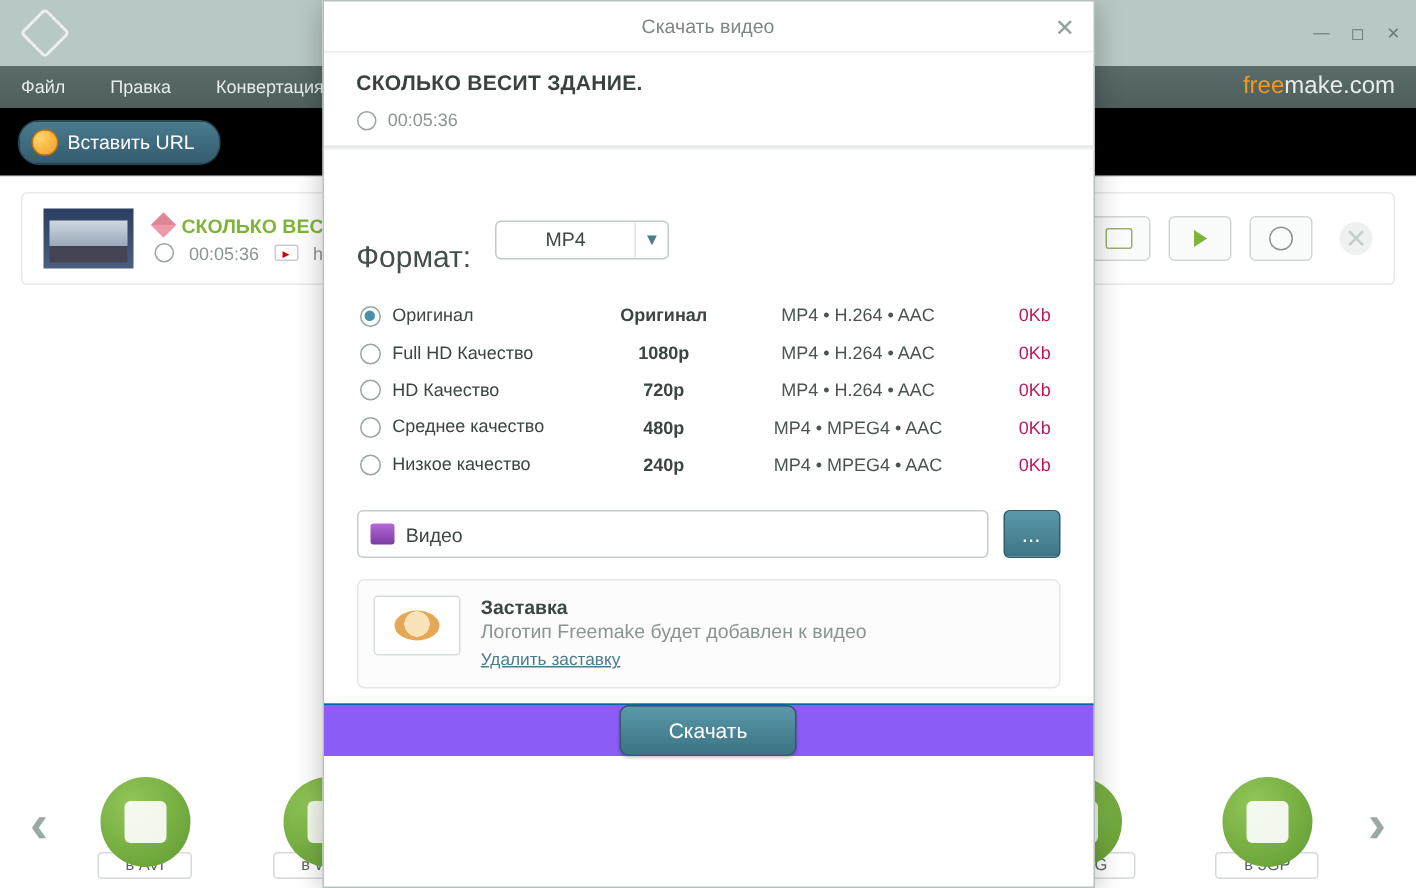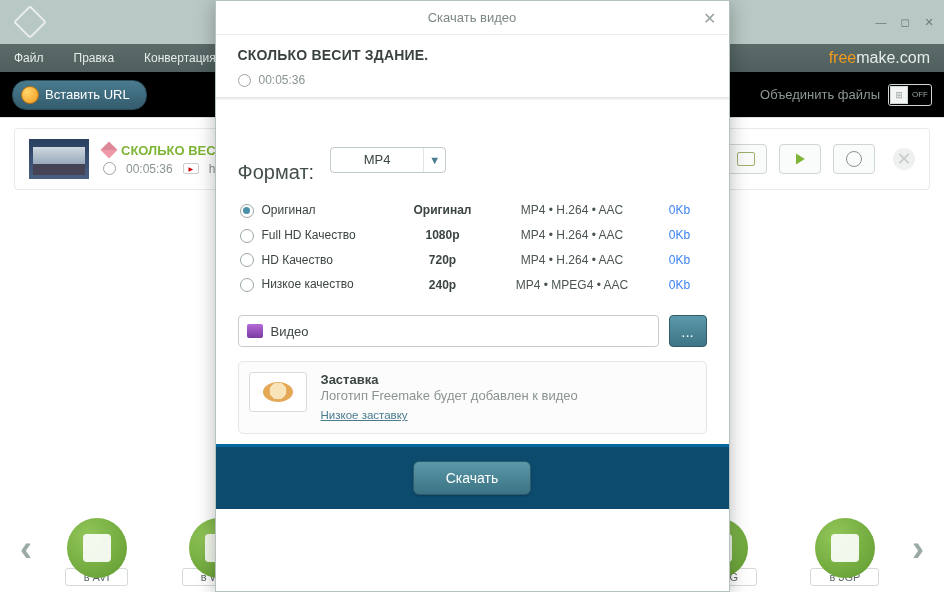--- a/index.html
+++ b/index.html
@@ -50,36 +50,36 @@
 .dlg-body{padding:14px 22px 10px;}
 .fmt-row{display:flex;align-items:center;gap:16px;margin-bottom:14px;}
 .fmt-row label{font-size:20px;color:#444f4c;margin-top:47px;}
 .select{width:116px;height:26px;border:1px solid #c1cbc8;border-radius:4px;display:flex;align-items:center;cursor:pointer;margin-top:21px;}
 .select span:first-child{flex:1;text-align:center;font-size:13px;color:#3c4643;}
 .select .chev{width:22px;height:100%;display:flex;align-items:center;justify-content:center;color:#4a7b8f;font-size:11px;border-left:1px solid #e0e6e3;}
 table.q{width:100%;border-collapse:collapse;font-size:12px;}
 table.q td{padding:5px 2px;color:#3b4542;}
 table.q td.res{font-weight:bold;text-align:center;}
 table.q td.codec{color:#4a5451;text-align:center;margin-left:36px;}
-table.q td.size{text-align:center;color:#3b82f6;padding-right:6px;}
+table.q td.size{text-align:right;color:#be185d;padding-right:6px;}
 .radio{width:14px;height:14px;border:1.5px solid #9aa6a3;border-radius:50%;display:inline-flex;align-items:center;justify-content:center;vertical-align:middle;margin-right:8px;cursor:pointer;}
 .radio.on::after{content:"";width:7px;height:7px;border-radius:50%;background:#4a90a8;}
 .save-section{margin-top:18px;}
 .save-label{font-size:12px;color:#8d9895;margin-bottom:4px;}
 .save-row{display:flex;gap:10px;}
 .save-field{flex:1;height:32px;border:1px solid #c4cdca;border-radius:4px;display:flex;align-items:center;padding:0 8px;gap:8px;font-size:13px;color:#3c4643;}
 .save-field .fico{width:16px;height:14px;background:linear-gradient(#b56bd8,#7a3ba0);border-radius:2px;}
 .browse-btn{width:38px;height:32px;background:linear-gradient(#5b98a9,#3d7586);border:1px solid #2f5c69;border-radius:4px;color:#fff;display:flex;align-items:center;justify-content:center;font-size:15px;cursor:pointer;}
 .splash{margin-top:14px;padding:10px;border:1px solid #e3e8e6;border-radius:5px;display:flex;gap:14px;background:#fbfcfb;}
 .splash-img{width:58px;height:40px;border:1px solid #d7dddb;border-radius:3px;background:#fff;display:flex;align-items:center;justify-content:center;}
 .splash-img .donut{width:30px;height:20px;border-radius:50%;background:radial-gradient(circle at 50% 45%,#f8e4b8 45%,#e4a857 46%);}
 .splash-info h4{font-size:13px;font-weight:bold;color:#3c4643;}
 .splash-info p{font-size:13px;color:#8a9491;margin-top:1px;}
 .splash-info a{font-size:11.5px;color:#4a7b8f;text-decoration:underline;cursor:pointer;display:inline-block;margin-top:6px;}
-.dlg-footer{background:#0c4a6e;padding:14px;display:flex;justify-content:center;border-top:3px solid #0369a1;}
+.dlg-footer{background:#8b5cf6;display:flex;justify-content:center;border-top:1px solid #0369a1;}
 .download-btn{background:linear-gradient(#5b98a9,#3a7384);color:#fff;font-size:14px;padding:8px 32px;border-radius:6px;border:1px solid #2d5b68;cursor:pointer;box-shadow:0 1px 2px rgba(0,0,0,.2);}
 </style>
 </head>
 <body>
 
 <div class="titlebar">
   <div class="logo-diamond"></div>
   <div class="win-controls">
     <span>—</span>
     <span>◻</span>
@@ -92,27 +92,20 @@
   <span>Правка</span>
   <span>Конвертация</span>
   <span>Ак</span>
   <span class="brand"><span class="f">free</span><span>make.com</span></span>
 </div>
 
 <div class="toolbar">
   <div class="paste-btn">
     <span class="globe"></span>
     <span>Вставить URL</span>
-  </div>
-  <div class="join-area">
-    <span>Объединить файлы</span>
-    <div class="join-toggle">
-      <div class="box">⊞</div>
-        <span style="margin-left:3px">OFF</span>
-    </div>
   </div>
 </div>
 
 <div class="content">
   <div class="video-row">
     <div class="thumb"></div>
     <div class="v-info">
       <div class="v-title">
         <span class="pencil"></span>
         <span>СКОЛЬКО ВЕСИТ ЗДАНИЕ.</span>
@@ -224,20 +217,26 @@
               <td class="codec">MP4 • H.264 • AAC</td>
               <td class="size" style="width:50px">0Kb</td>
             </tr>
             <tr>
               <td style="width:160px"><span class="radio"></span><span>HD Качество</span></td>
               <td class="res" style="width:90px">720p</td>
               <td class="codec">MP4 • H.264 • AAC</td>
               <td class="size" style="width:50px">0Kb</td>
             </tr>
             <tr>
+              <td style="width:160px"><span class="radio"></span><span>Среднее качество</span></td>
+              <td class="res" style="width:90px">480p</td>
+              <td class="codec">MP4 • MPEG4 • AAC</td>
+              <td class="size" style="width:50px">0Kb</td>
+            </tr>
+            <tr>
               <td style="width:160px"><span class="radio"></span><span>Низкое качество</span></td>
               <td class="res" style="width:90px">240p</td>
               <td class="codec">MP4 • MPEG4 • AAC</td>
               <td class="size" style="width:50px">0Kb</td>
             </tr>
           </tbody>
         </table>
       <div class="save-section">
         <div class="save-row">
           <div class="save-field">
@@ -247,21 +246,21 @@
           <div class="browse-btn">...</div>
         </div>
       </div>
       <div class="splash">
         <div class="splash-img">
             <div class="donut"></div>
           </div>
         <div class="splash-info">
           <h4>Заставка</h4>
           <p>Логотип Freemake будет добавлен к видео</p>
-          <a>Низкое заставку</a>
+          <a>Удалить заставку</a>
         </div>
       </div>
     </div>
     <div class="dlg-footer">
       <div class="download-btn">Скачать</div>
     </div>
   </div>
 </div>
 
 </body></html>

